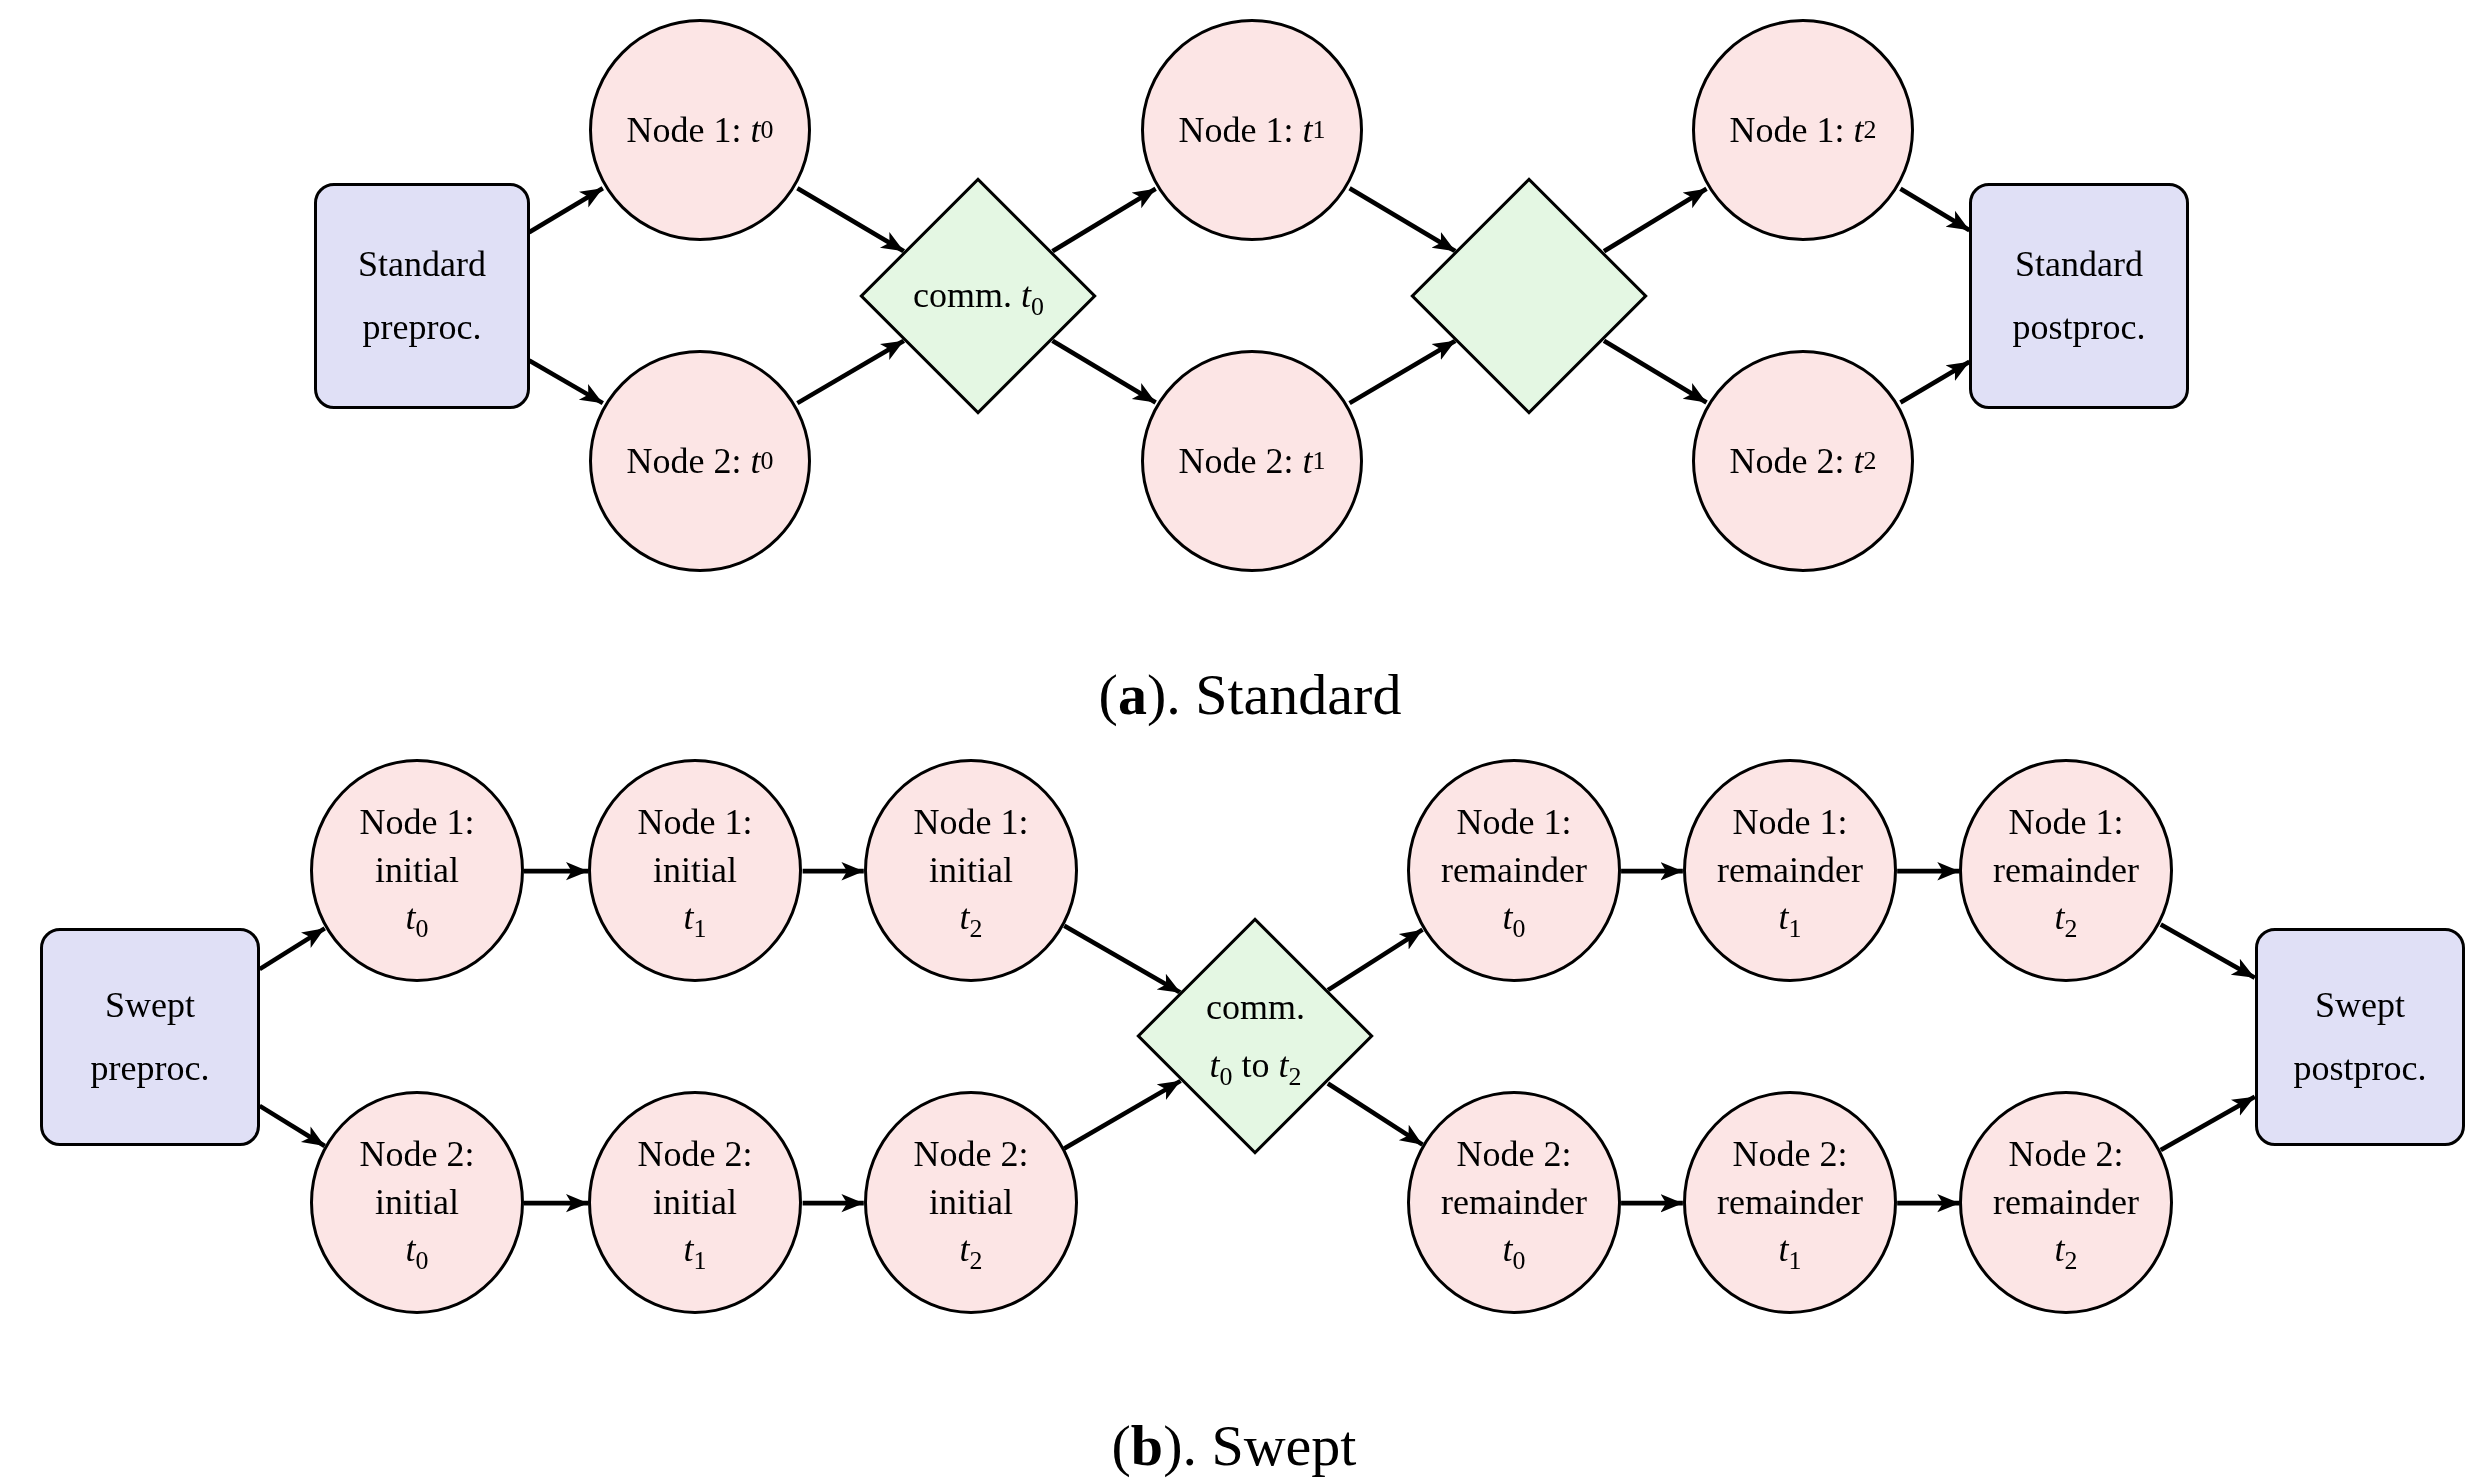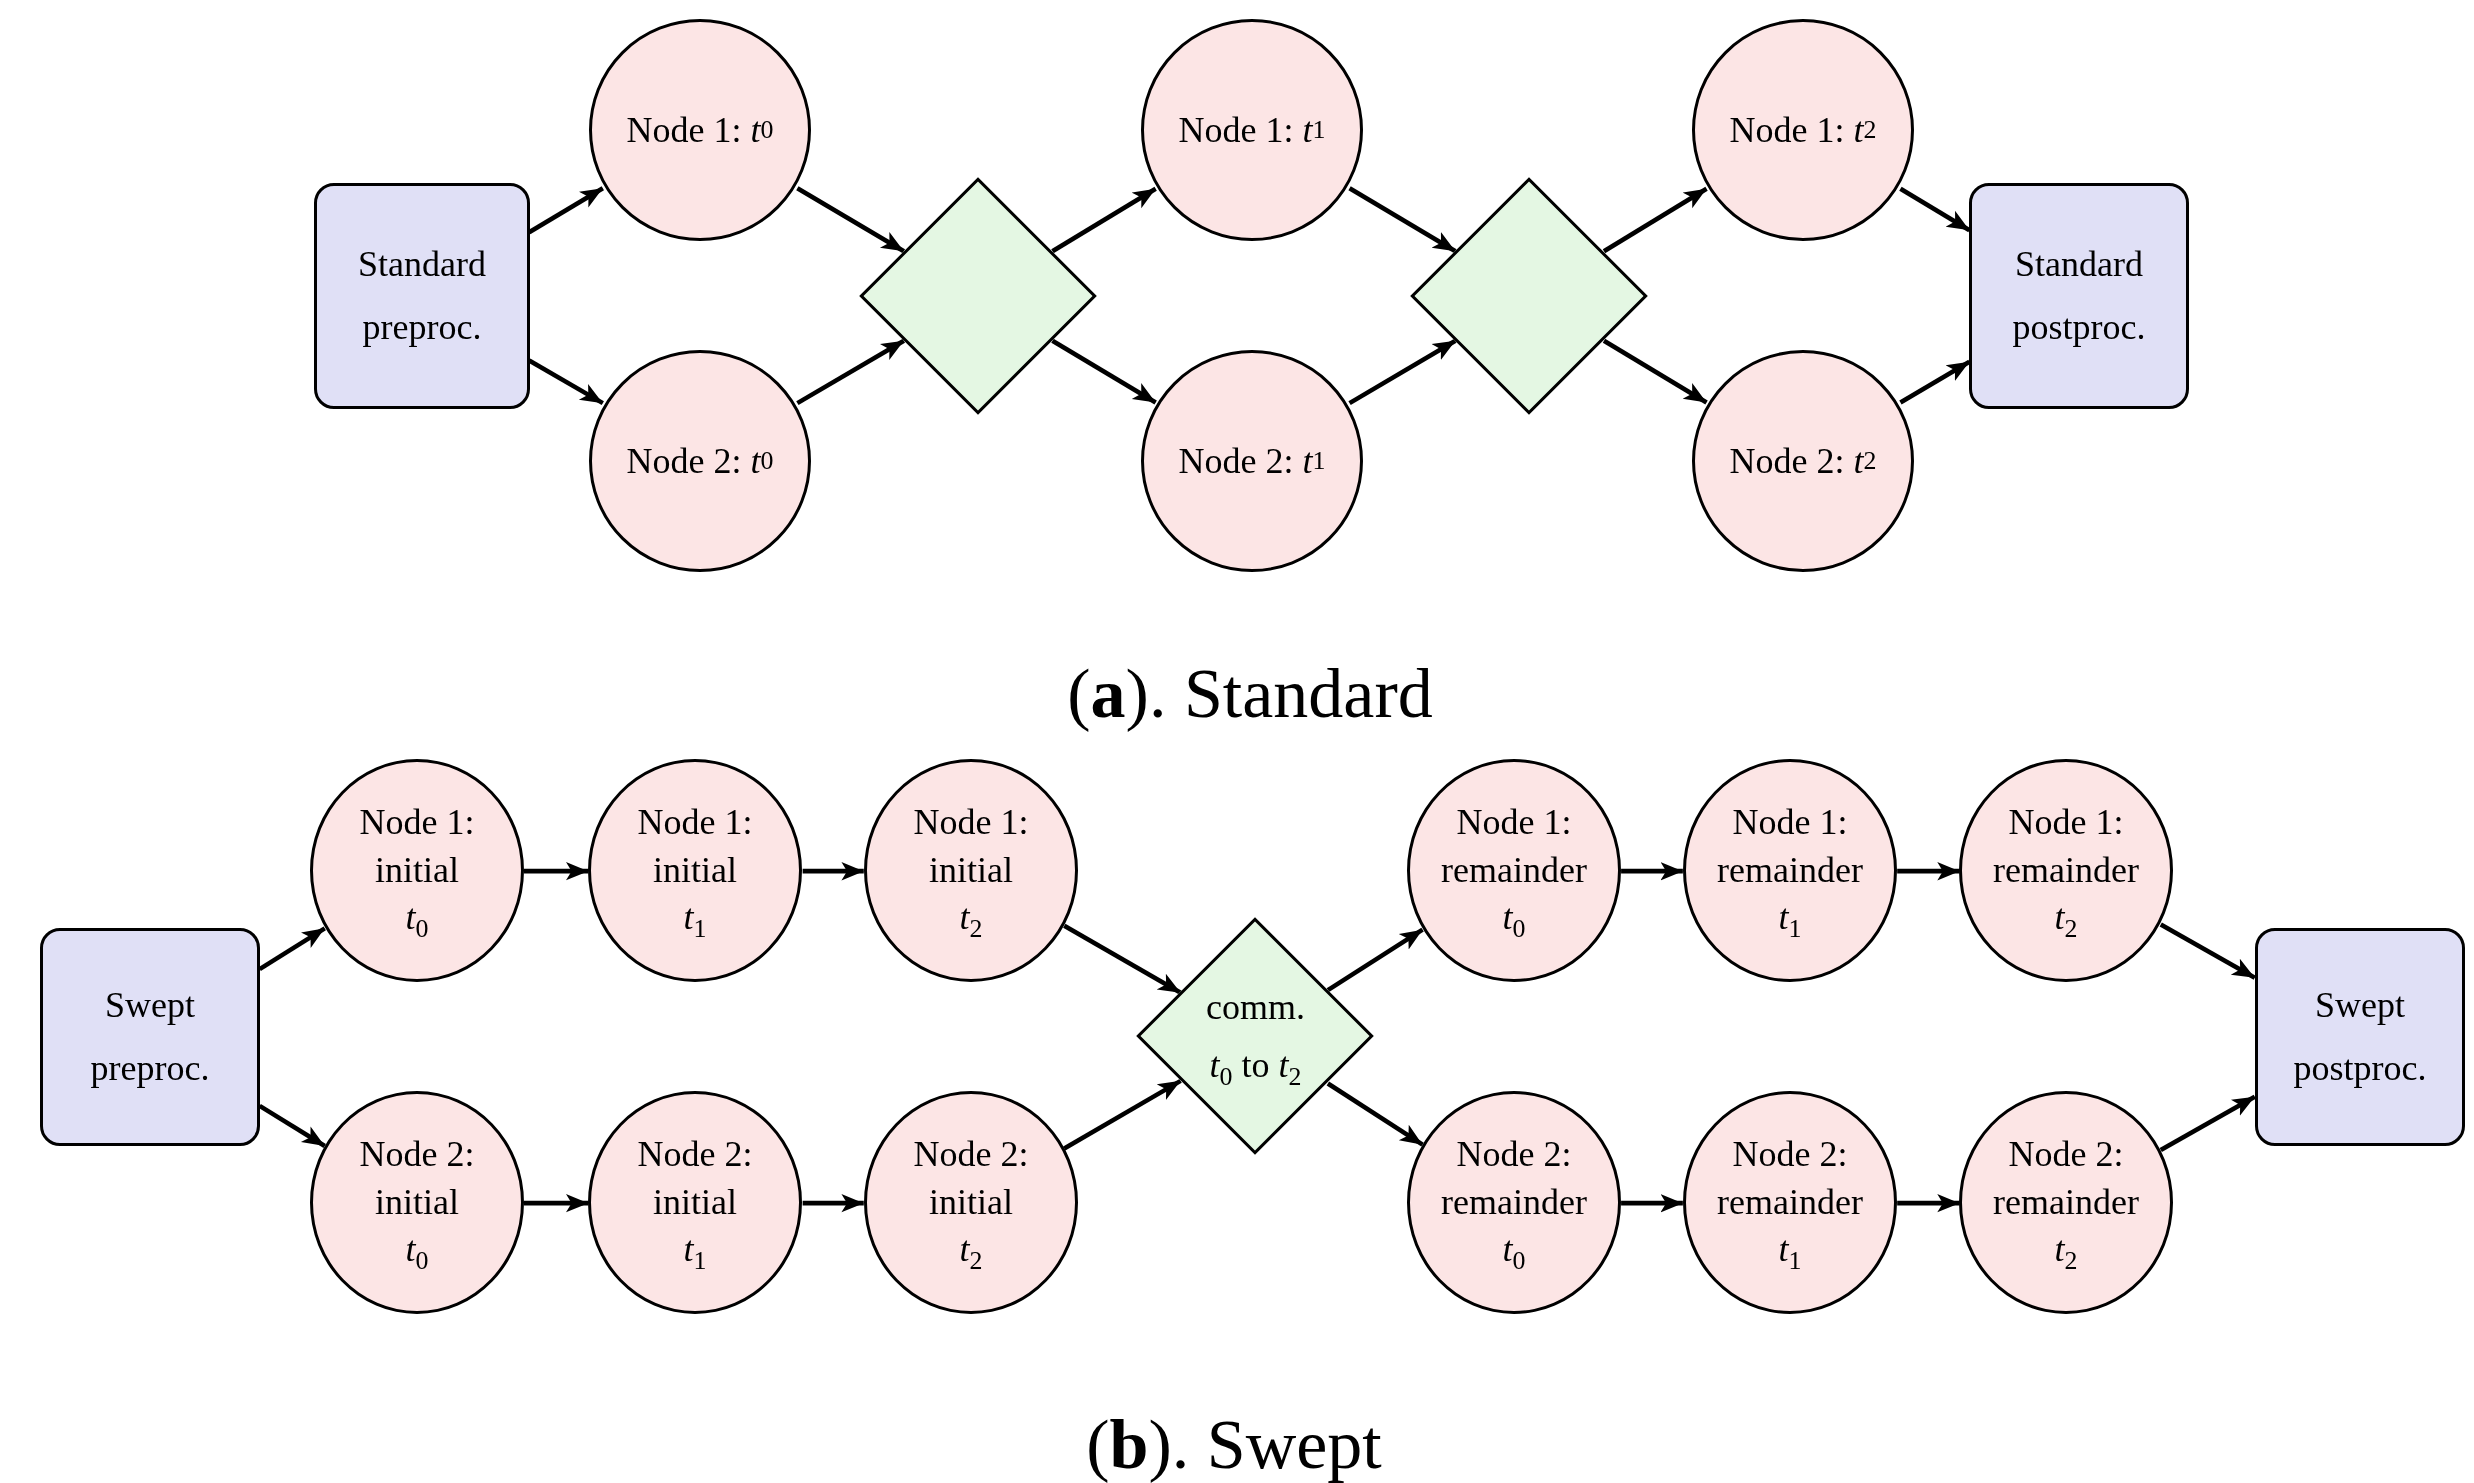--- a/index.html
+++ b/index.html
@@ -23,21 +23,21 @@
   .diamond {
     position:absolute; width:168px; height:168px; box-sizing:border-box;
     background:var(--comm-fill,#e4f7e3); border:3.3px solid var(--stroke,#000);
     transform:rotate(45deg);
   }
   .diamond-label {
     position:absolute; display:flex; flex-direction:column; align-items:center; justify-content:center;
     text-align:center; font-size:36px; line-height:1.6; white-space:nowrap;
   }
   .caption {
-    position:absolute; font-size:70px; white-space:nowrap;
+    position:absolute; font-size:58px; white-space:nowrap;
     transform:translate(-50%,-50%);
   }
   .caption b { font-weight:bold; }
   i   { font-style:italic; }
   sub { font-size:0.72em; line-height:0; }
 </style>
 </head>
 <body>
 
 <div class="stage">
@@ -98,20 +98,23 @@
     <span>Node 2:</span>&nbsp;<i>t</i><sub>1</sub>
   </div>
   <div class="shape circle" style="left:1692px;top:19px">
     <span>Node 1:</span>&nbsp;<i>t</i><sub>2</sub>
   </div>
   <div class="shape circle" style="left:1692px;top:350px">
     <span>Node 2:</span>&nbsp;<i>t</i><sub>2</sub>
   </div>
 
   <div class="diamond" style="left:894px;top:212px"></div>
+  <div class="diamond-label" style="left:847px;top:230px;width:263px;height:131px">
+    <div><span>comm.</span>&nbsp;<i>t</i><sub>0</sub></div>
+  </div>
 
   <div class="diamond" style="left:1445px;top:212px"></div>
 
   <div class="shape proc" style="left:1969px;top:183px;width:220px;height:226px">
     <div>Standard</div>
     <div>postproc.</div>
   </div>
 
   <div class="caption" style="left:1250px;top:694px">
     <span>(</span><b>a</b><span>).</span> <span>Standard</span>

